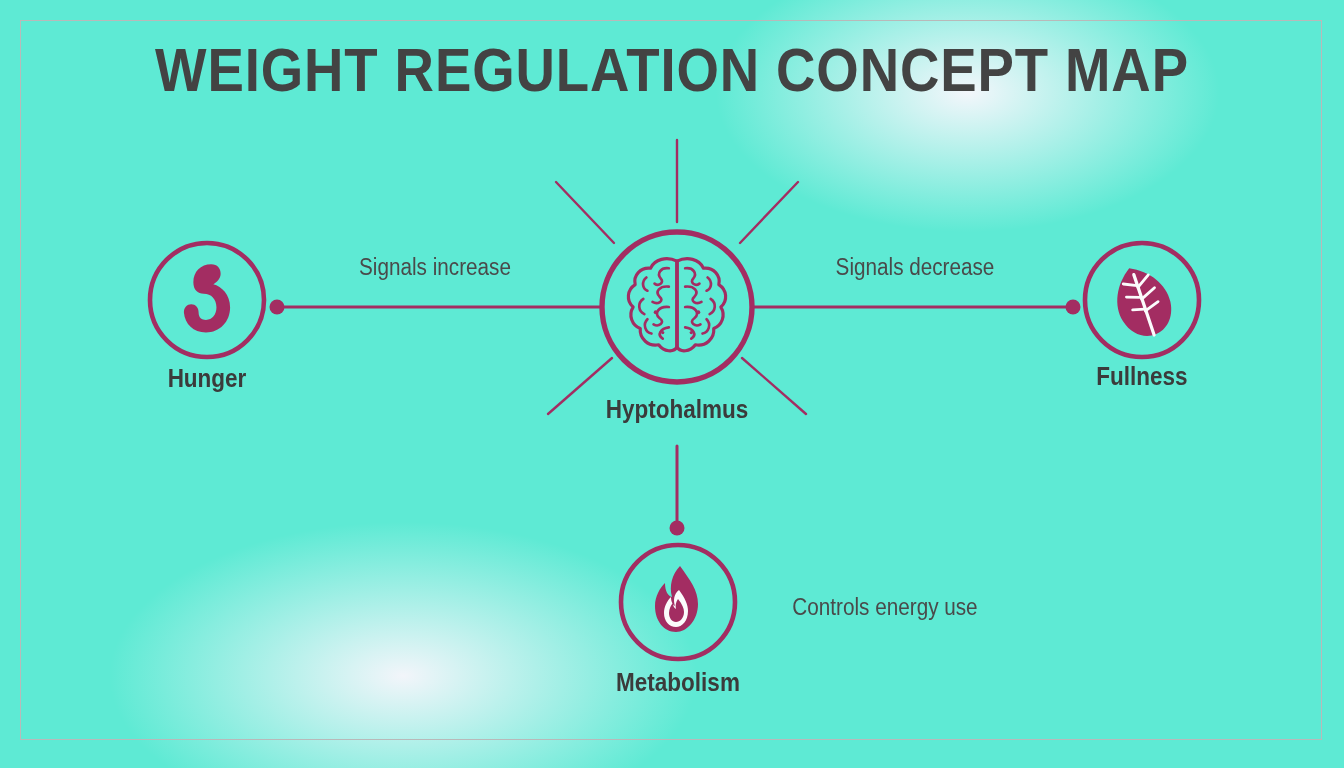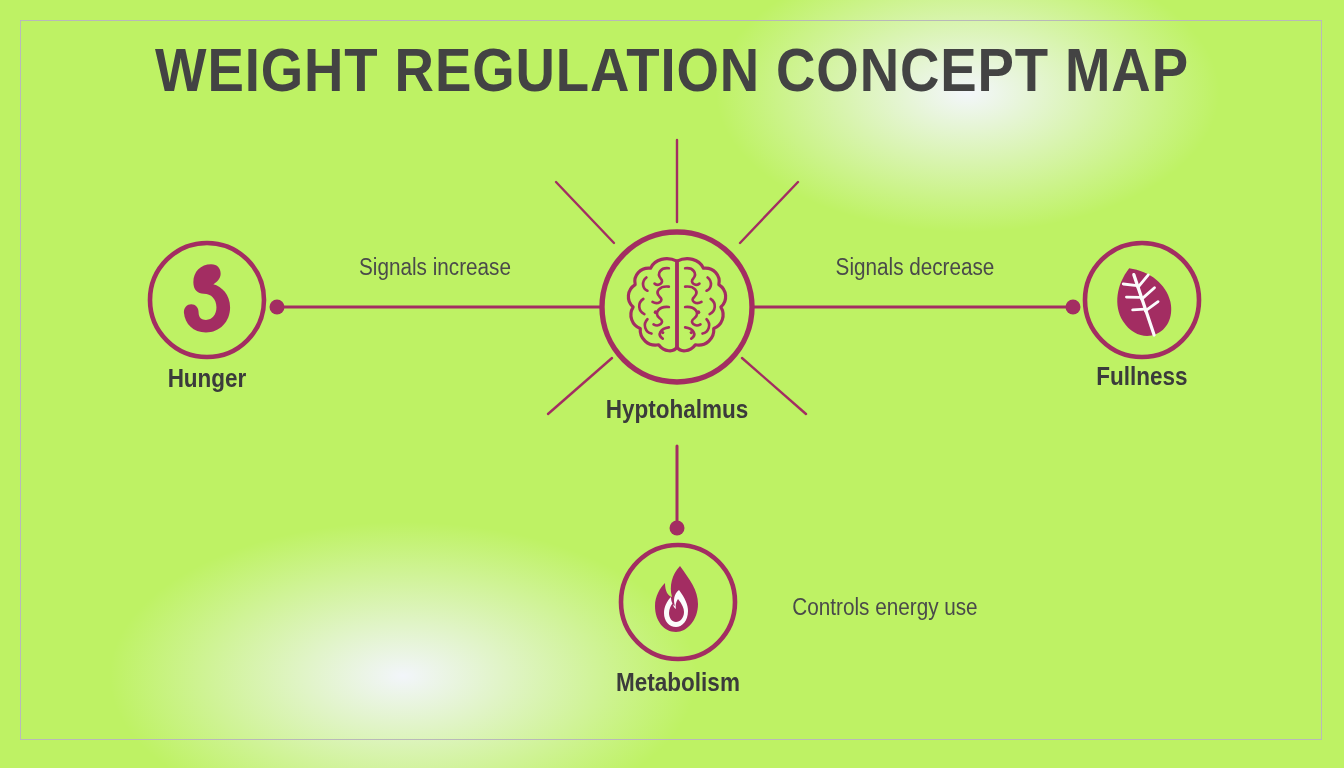--- a/index.html
+++ b/index.html
@@ -8,21 +8,21 @@
     padding: 0;
     background: #ffffff;
   }
   body {
     font-family: "Liberation Sans", sans-serif;
   }
   #canvas {
     position: relative;
     width: 1344px;
     height: 768px;
-    background: #bef264;
+    background: #5eead4;
     overflow: hidden;
   }
   
   #canvas::before {
     content: "";
     position: absolute;
     inset: 0;
     background:
       radial-gradient(ellipse 420px 220px at 30% 88%, #f2f5fa 0%, rgba(242,245,250,0) 70%),
       radial-gradient(ellipse 360px 200px at 72% 12%, #f3f6fb 0%, rgba(243,246,251,0) 70%);

